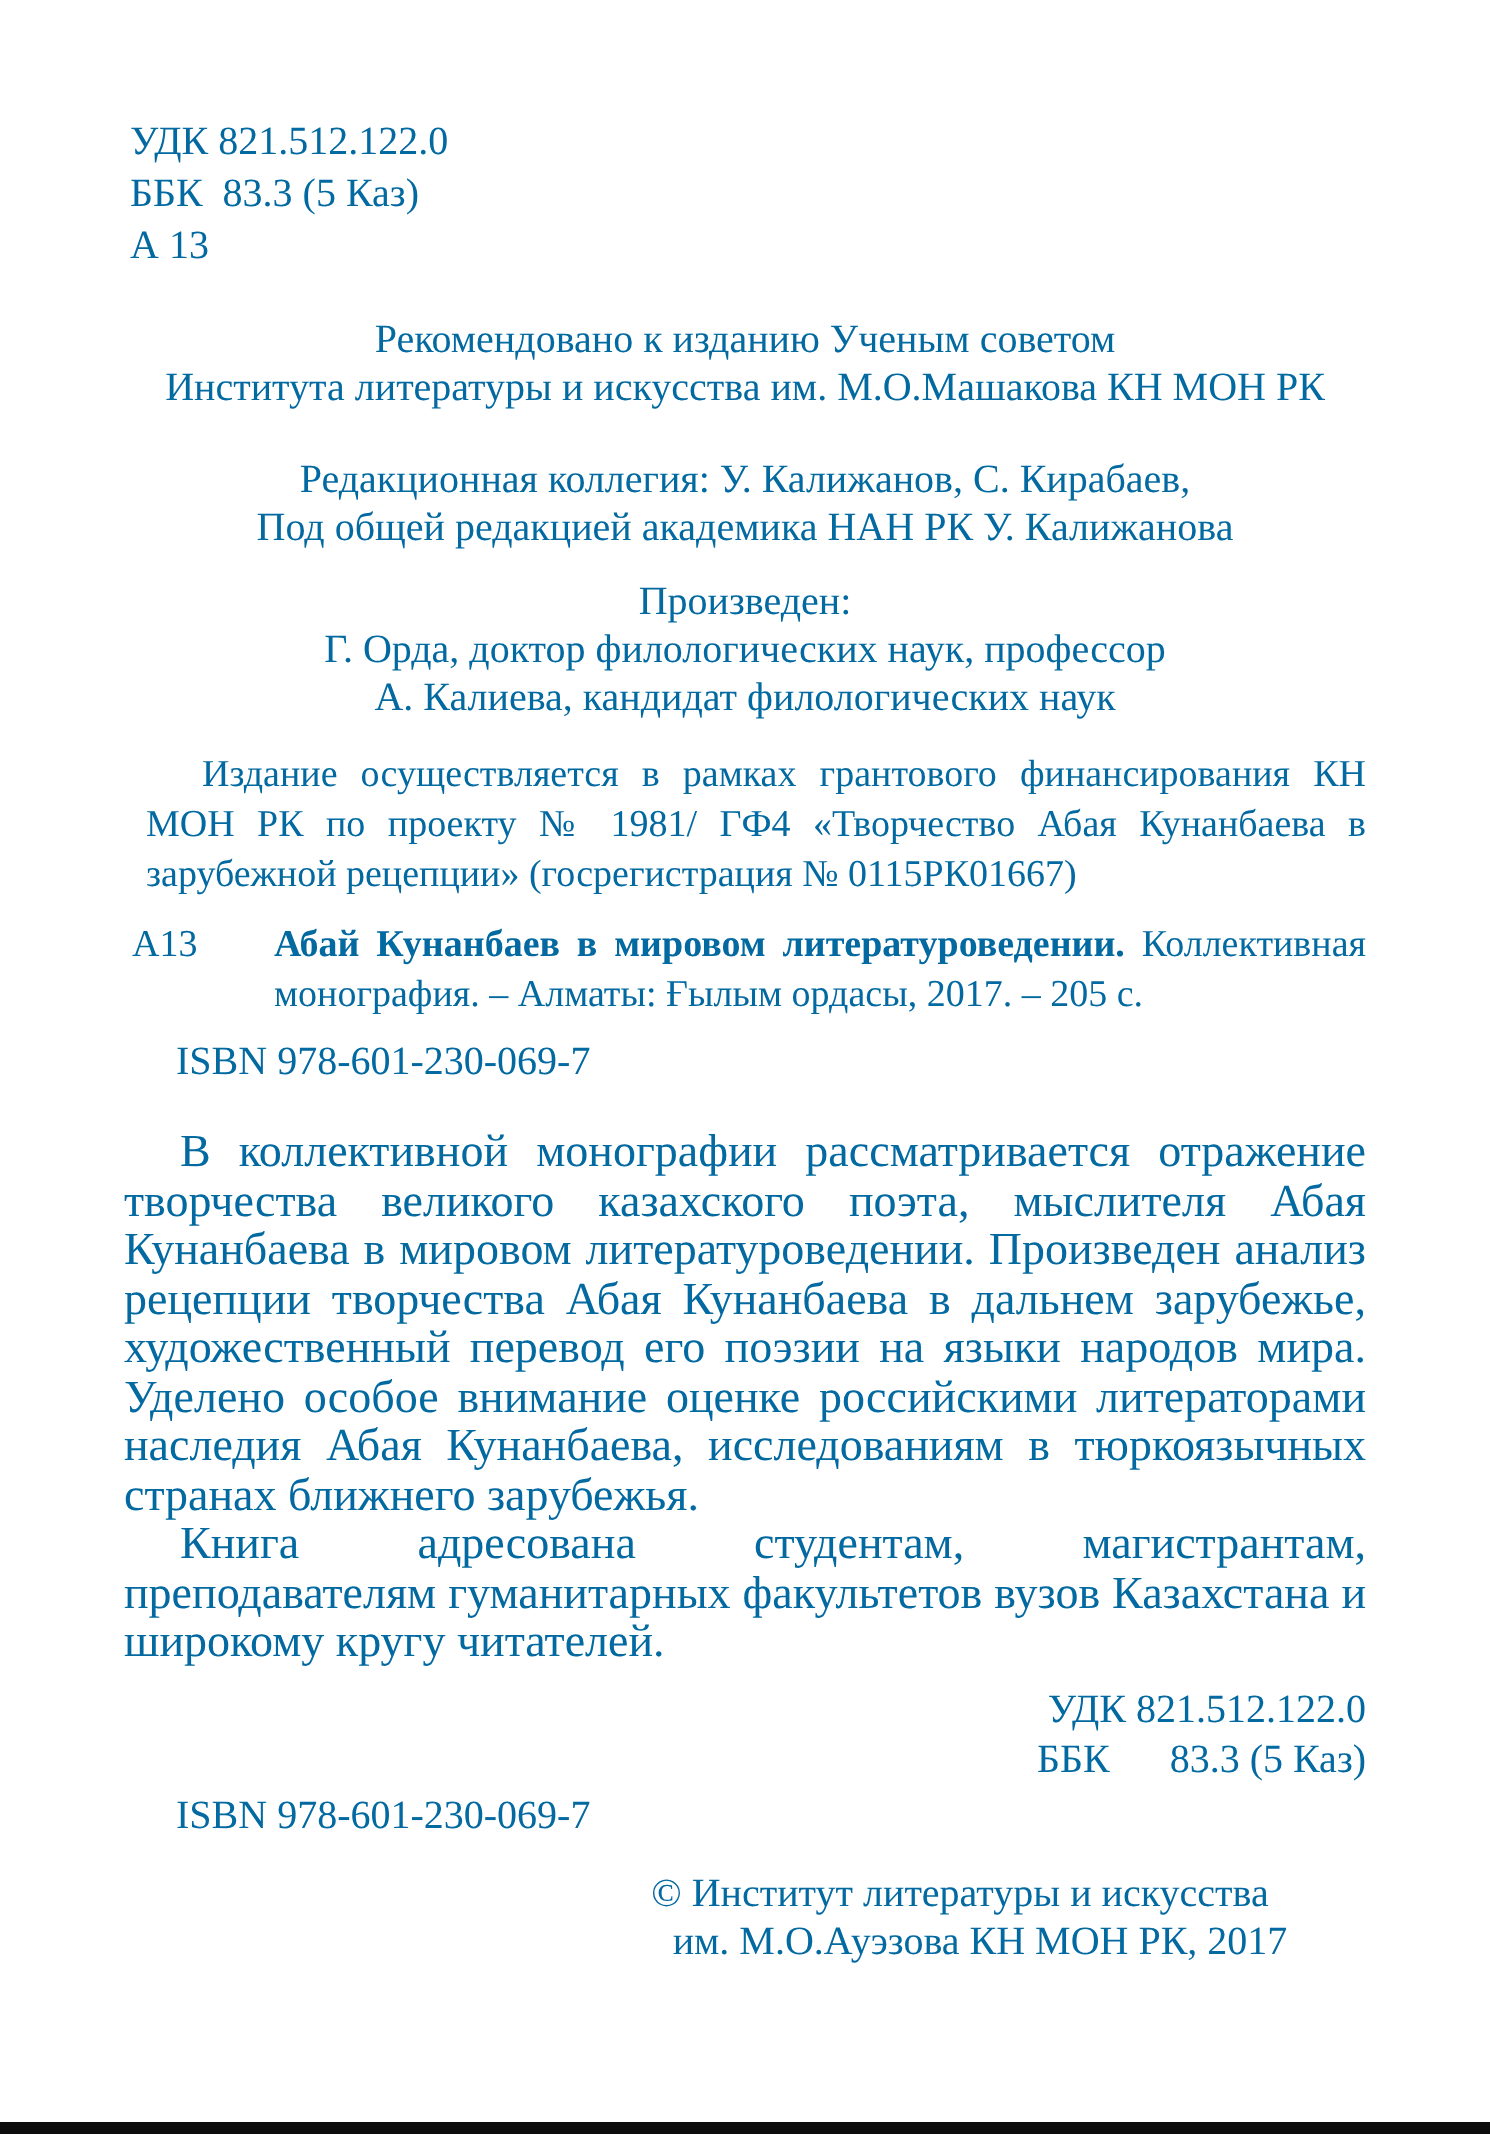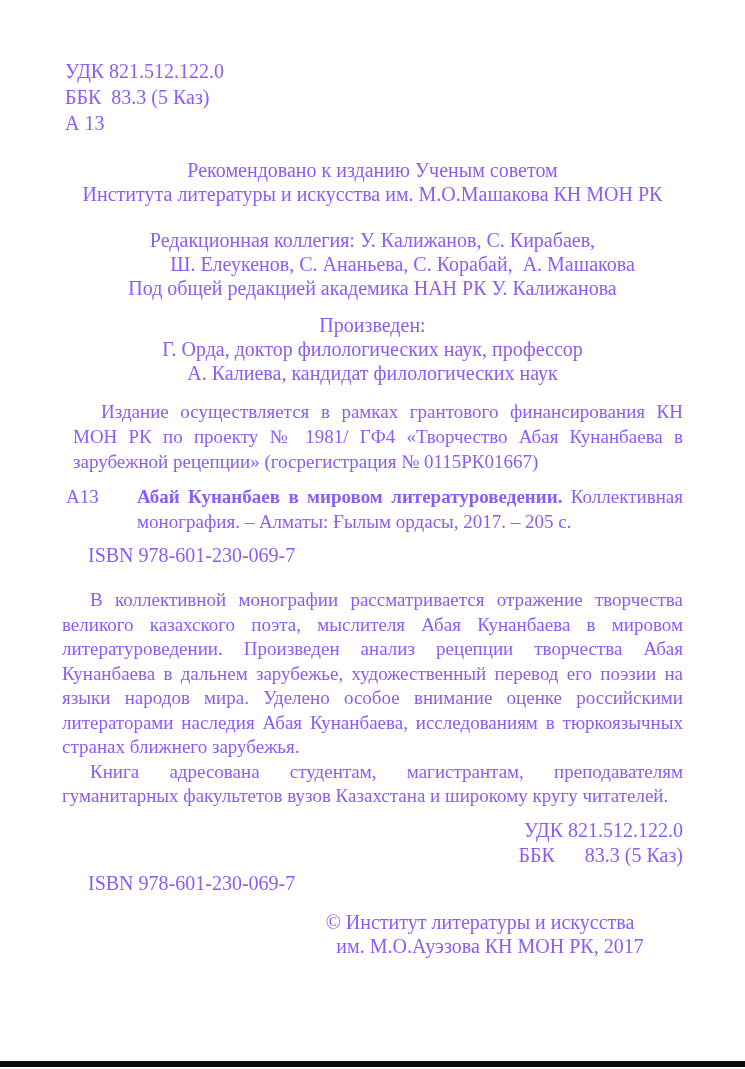--- a/index.html
+++ b/index.html
@@ -5,21 +5,21 @@
   html, body {
     margin: 0;
     padding: 0;
     background: #ffffff;
   }
   .page {
     position: relative;
     width: 745px;
     height: 1069px;
     background: #ffffff;
-    color: #8b5cf6;
+    color: #0369a1;
     font-family: "Liberation Serif", "DejaVu Serif", serif;
     overflow: hidden;
   }
   .content {
     padding: 0 62px;
   }
   .pre { white-space: pre-wrap; }
 
   
   .top-codes {
@@ -72,21 +72,21 @@
     font-size: 20px;
     line-height: 26px;
     margin-left: 26px;
   }
   .isbn-top { margin-top: 8px; }
   .isbn-bottom { margin-top: 2px; }
 
   
   .annotation {
     margin-top: 20px;
-    font-size: 19px;
+    font-size: 23px;
     line-height: 24.5px;
     text-align: justify;
   }
   .annotation p {
     margin: 0;
     text-indent: 28px;
   }
 
   
   .bottom-codes {
@@ -130,21 +130,20 @@
       <div class="pre">А 13</div>
     </div>
 
     <div class="center-block recommendation">
       <div>Рекомендовано к изданию Ученым советом</div>
       <div>Института литературы и искусства им. М.О.Машакова КН МОН РК</div>
     </div>
 
     <div class="center-block editorial">
       <div class="pre">Редакционная коллегия: У. Калижанов, С. Кирабаев,</div>
-      <div class="pre shift-right">Ш. Елеукенов, С. Ананьева, С. Корабай,  А. Машакова</div>
     </div>
 
     <div class="center-block general-editor">Под общей редакцией академика НАН РК У. Калижанова</div>
 
     <div class="center-block reviewers">
       <div>Произведен:</div>
       <div>Г. Орда, доктор филологических наук, профессор</div>
       <div>А. Калиева, кандидат филологических наук</div>
     </div>
 

